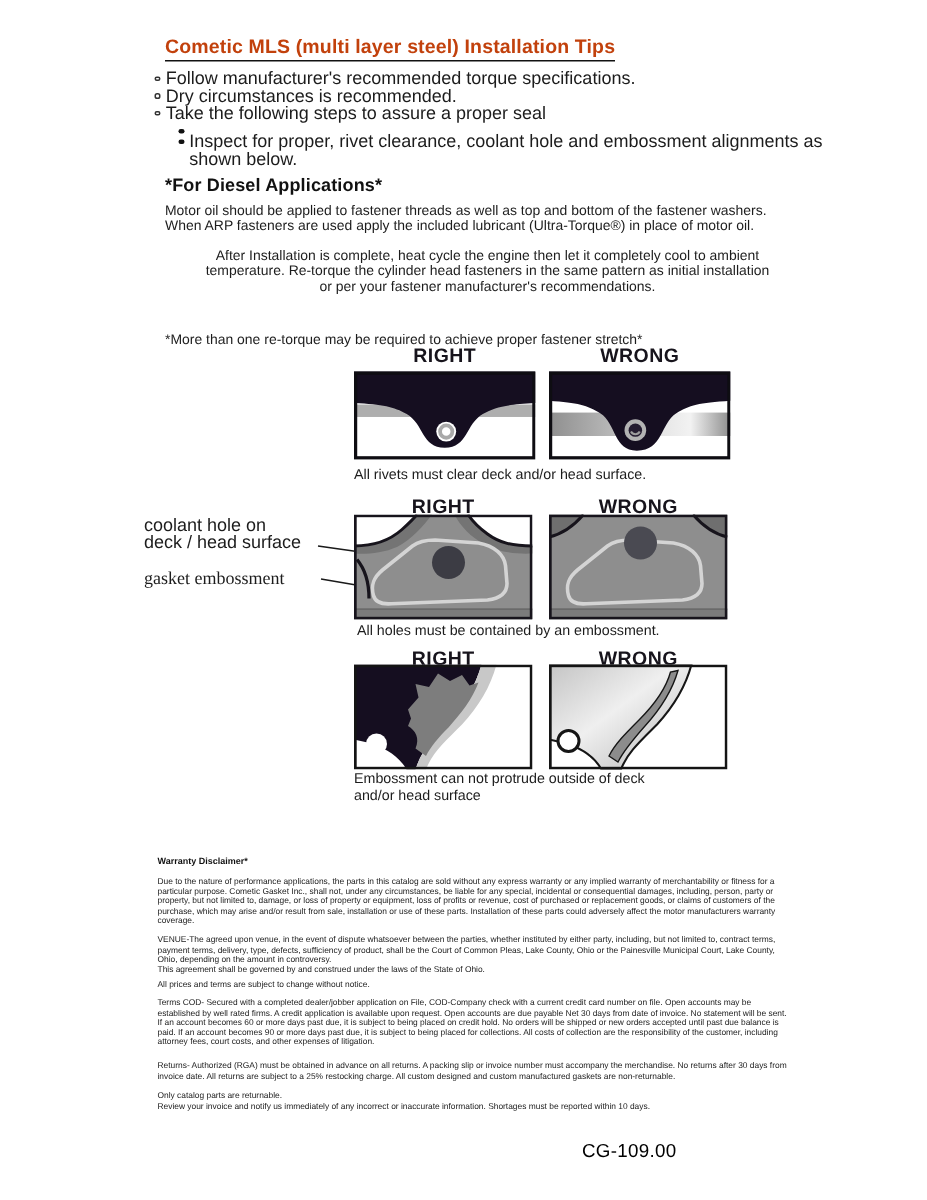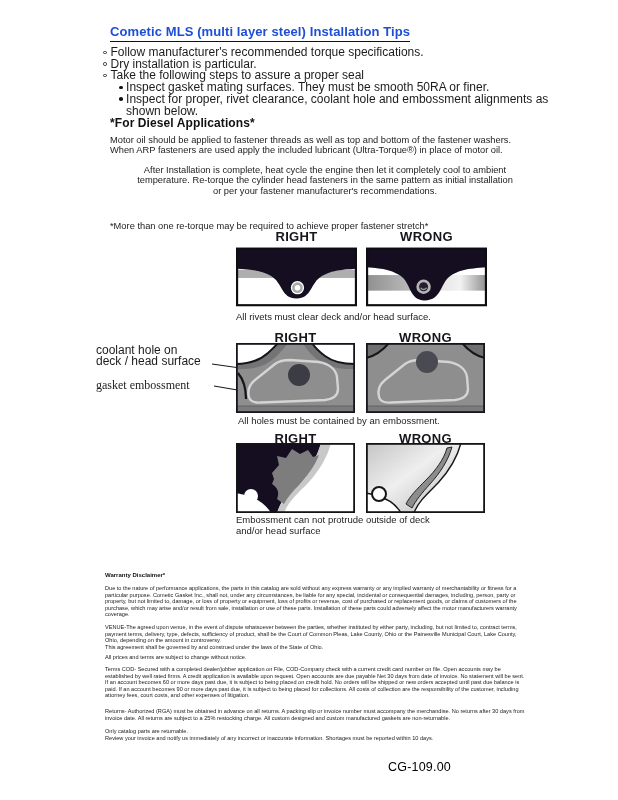--- a/index.html
+++ b/index.html
@@ -4,21 +4,21 @@
 <style>
   * { margin:0; padding:0; box-sizing:border-box; }
   html,body { background:#ffffff; }
   .page {
     position:relative; width:618px; height:800px; background:#ffffff;
     font-family:"Liberation Sans", sans-serif; color:#1c1c1c; overflow:hidden;
   }
   .abs { position:absolute; }
   .pre { white-space:pre-line; }
   .title {
-    font-size:13px; font-weight:bold; color:#1d4ed8;
+    font-size:13px; font-weight:bold; color:#c2410c;
     border-bottom:1.6px solid #111; padding-bottom:2px; display:inline-block;
     letter-spacing:0.1px;
   }
   .bullets { font-size:12px; line-height:11.7px; width:460px; }
   .brow { display:flex; align-items:flex-start; }
   .brow.sub { margin-left:16px; }
   .marker-open {
     width:3.5px; height:3.5px; border:1px solid #333; border-radius:50%;
     margin:3.5px 4px 0 0; flex:0 0 auto;
   }
@@ -47,29 +47,28 @@
     <span class="title">Cometic MLS (multi layer steel) Installation Tips</span>
   </div>
 
   <div class="abs bullets" style="left:103px; top:47px;">
     <div class="brow">
       <span class="marker-open"></span>
       <span>Follow manufacturer's recommended torque specifications.</span>
     </div>
     <div class="brow">
       <span class="marker-open"></span>
-      <span>Dry installation is particular.</span>
+      <span>Dry circumstances is recommended.</span>
     </div>
     <div class="brow">
       <span class="marker-open"></span>
       <span>Take the following steps to assure a proper seal</span>
     </div>
     <div class="brow sub">
       <span class="marker-filled"></span>
-      <span>Inspect gasket mating surfaces.  They must be smooth 50RA or finer.</span>
     </div>
     <div class="brow sub">
       <span class="marker-filled"></span>
       <span>Inspect for proper, rivet clearance, coolant hole and embossment alignments as shown below.</span>
     </div>
   </div>
 
   <div class="abs body-p pre" style="left:110px; top:135px;">Motor oil should be applied to fastener threads as well as top and bottom of the fastener washers.
 When ARP fasteners are used apply the included lubricant (Ultra-Torque®) in place of motor oil.</div>
   <div class="abs h2" style="left:110px; top:116px;">*For Diesel Applications*</div>

